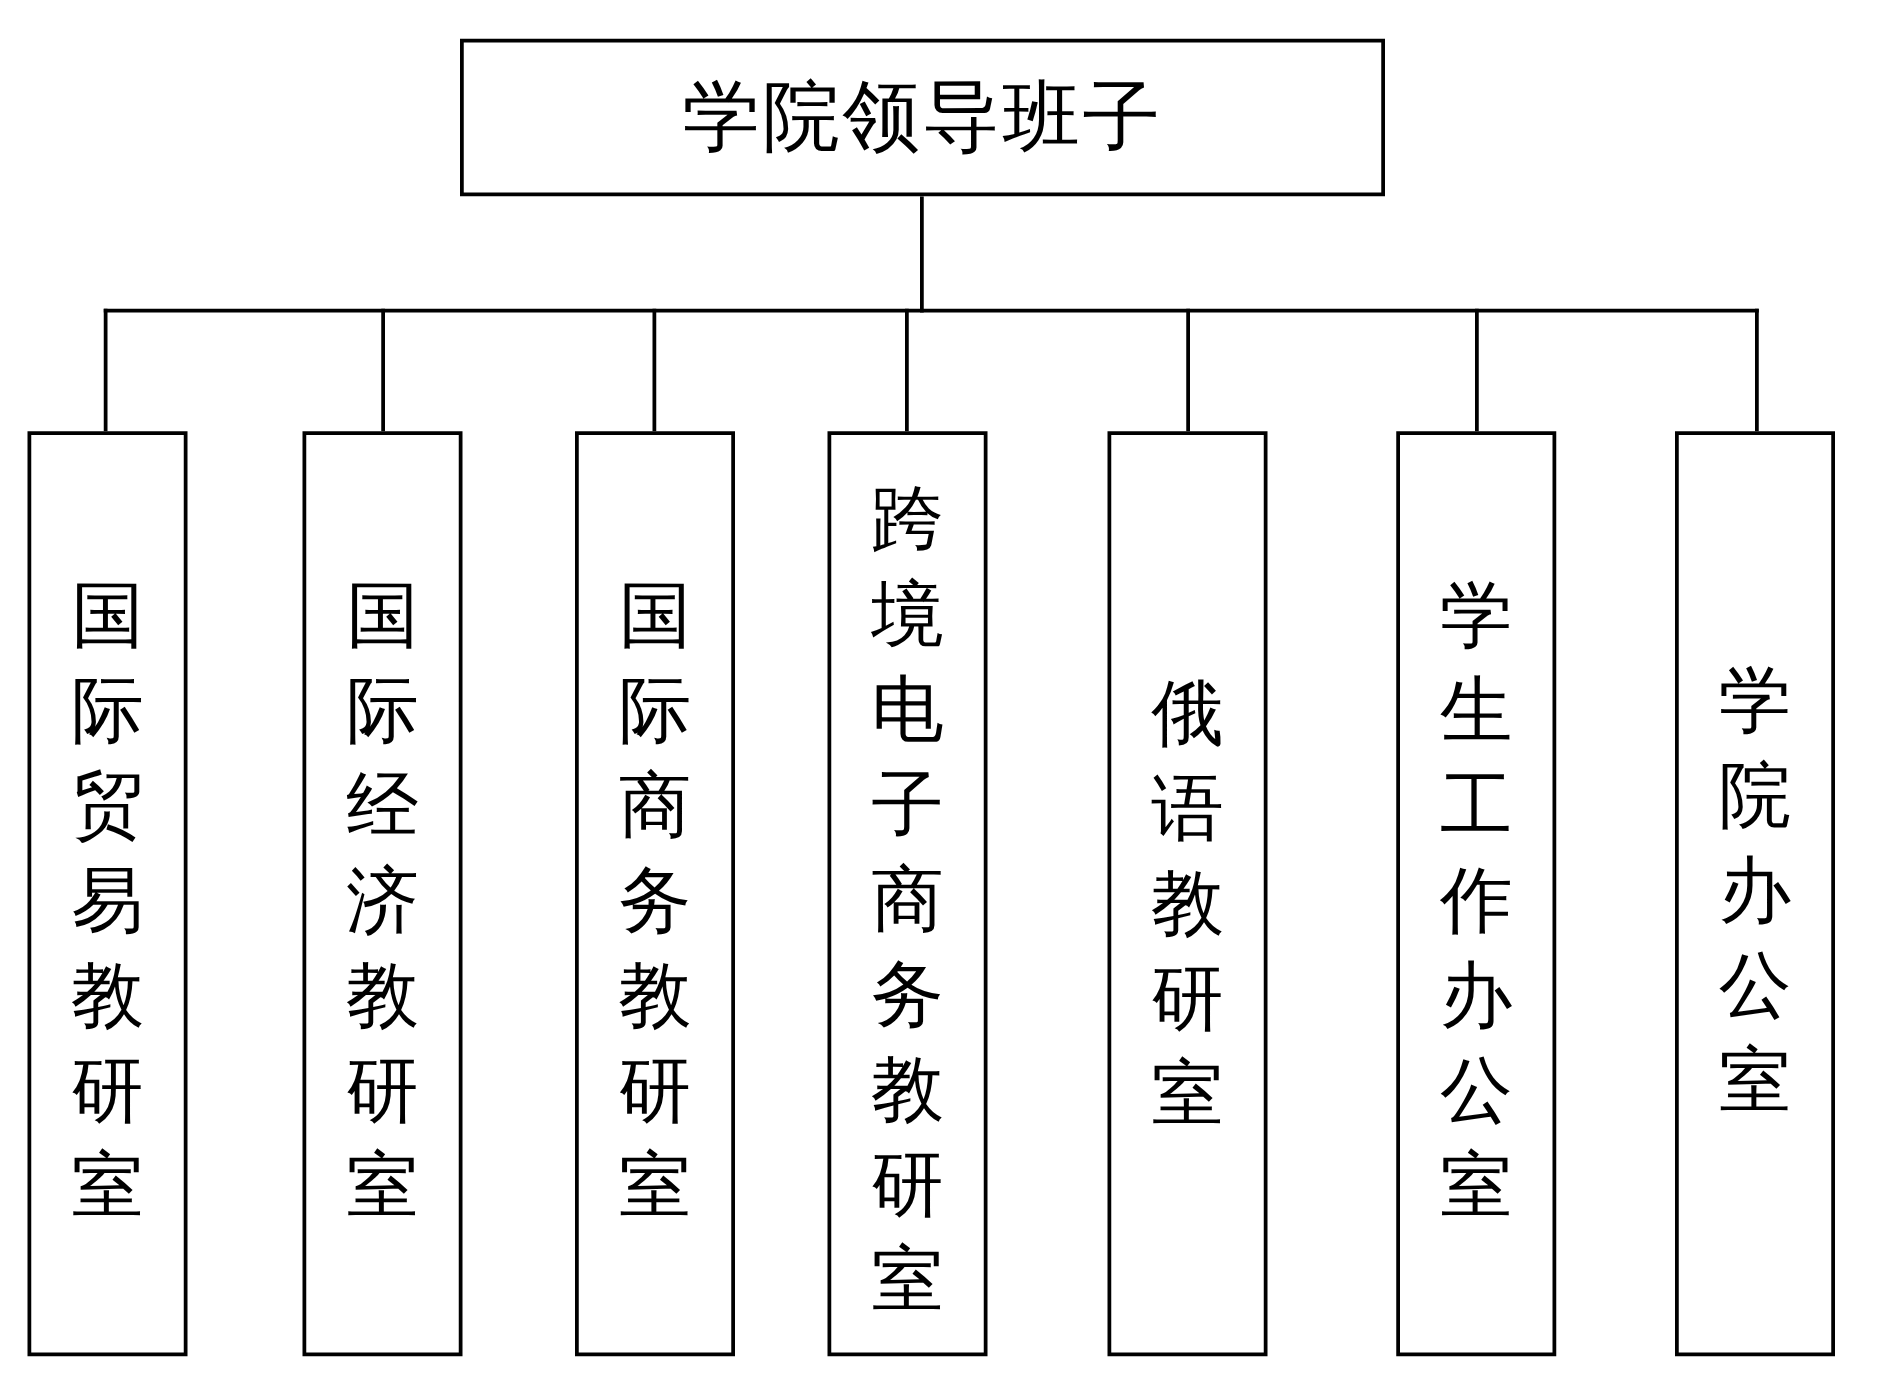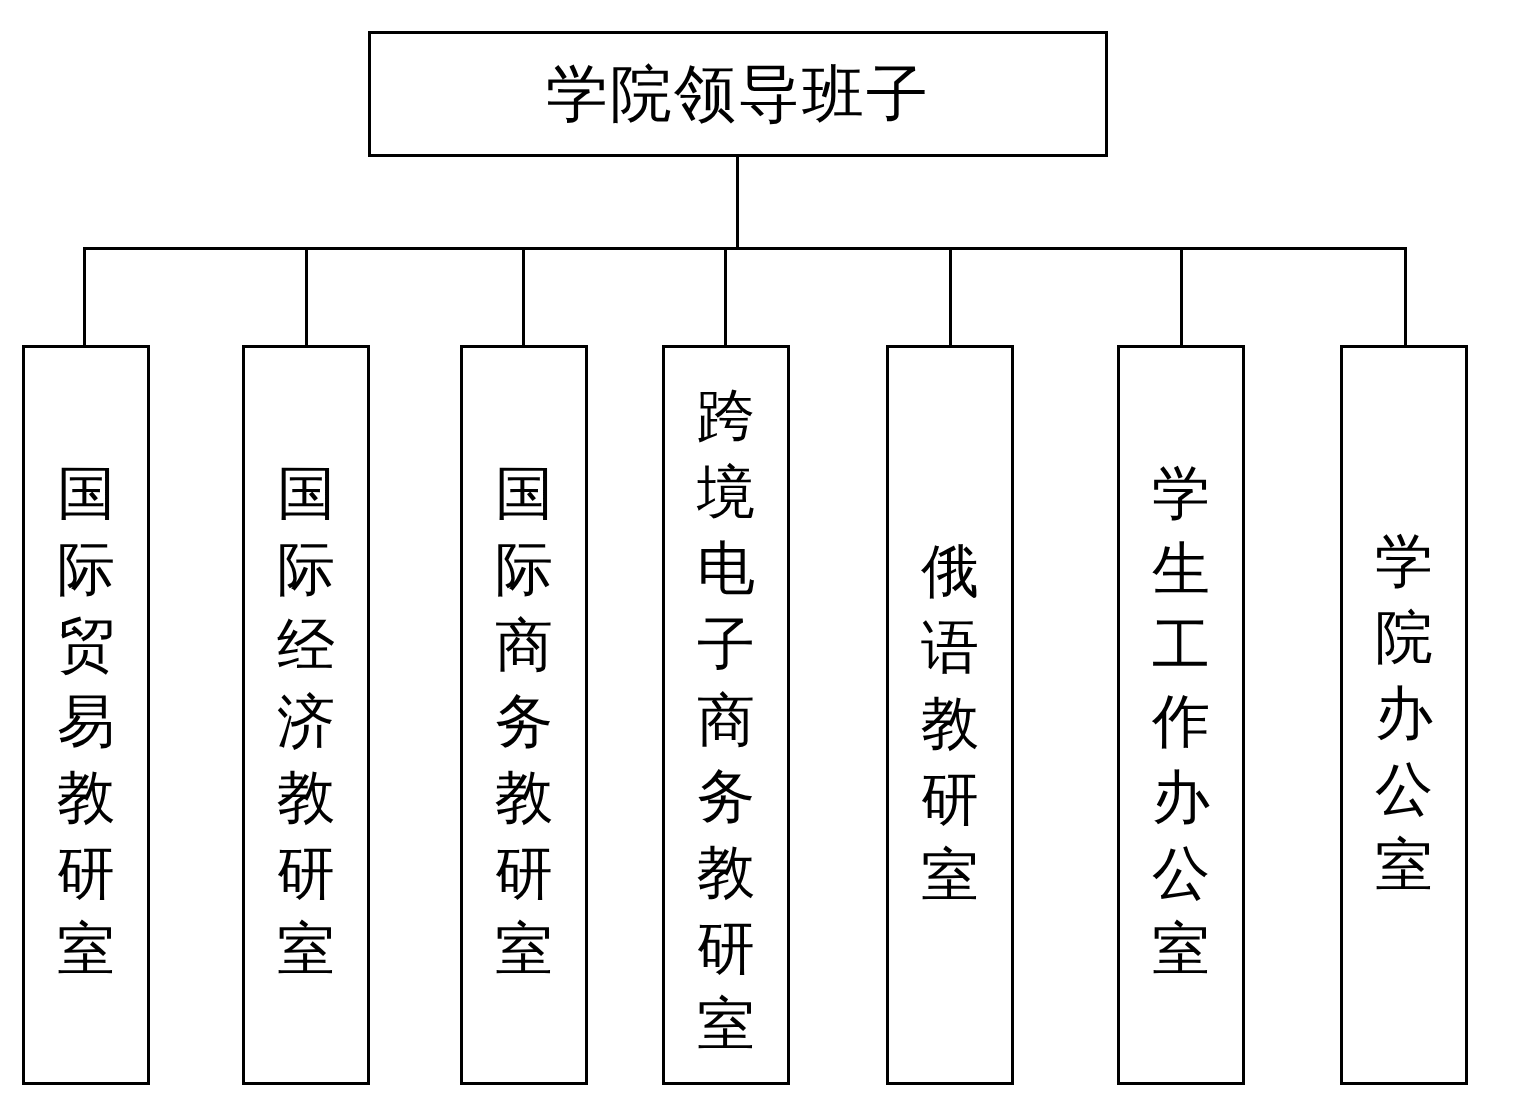--- a/index.html
+++ b/index.html
@@ -6,21 +6,21 @@
     margin: 0;
     padding: 0;
     background: #ffffff;
   }
   #chart-canvas {
     position: relative;
     width: 1514px;
     height: 1108px;
     background: #ffffff;
     overflow: hidden;
-    font-family: Liberation Sans, sans-serif;
+    font-family: Liberation Serif, serif;
   }
 
   
   .node-box {
     position: absolute;
     box-sizing: border-box;
     border: 3px solid #000000;
     background: #ffffff;
     z-index: 3;
   }

